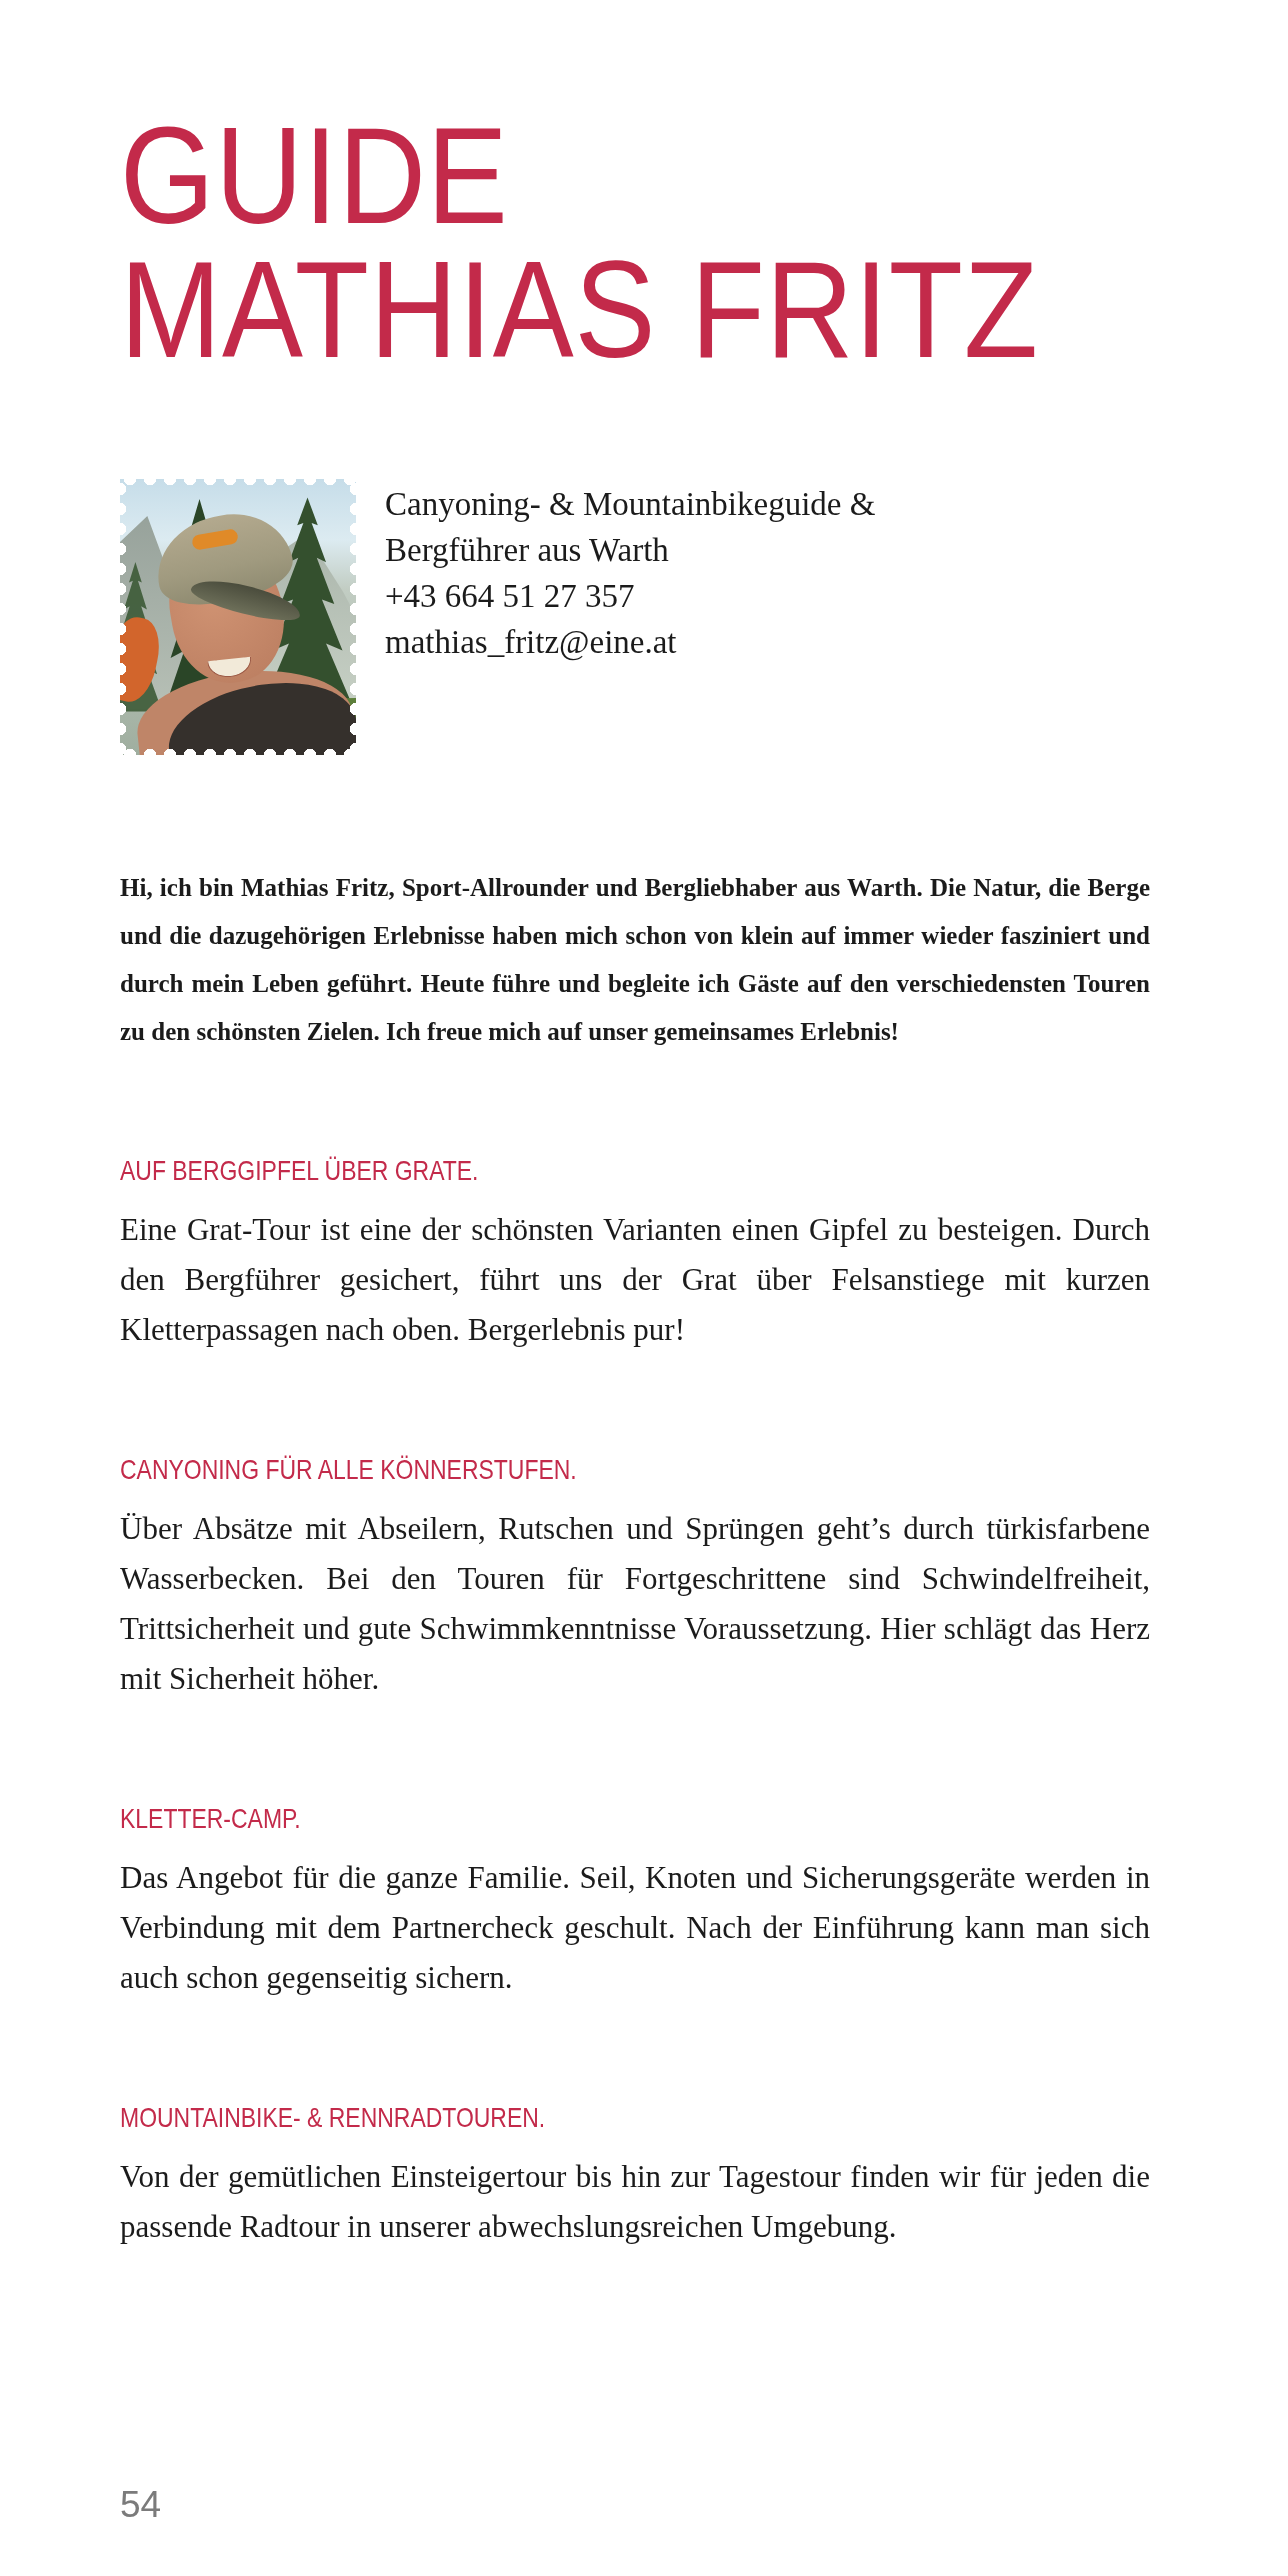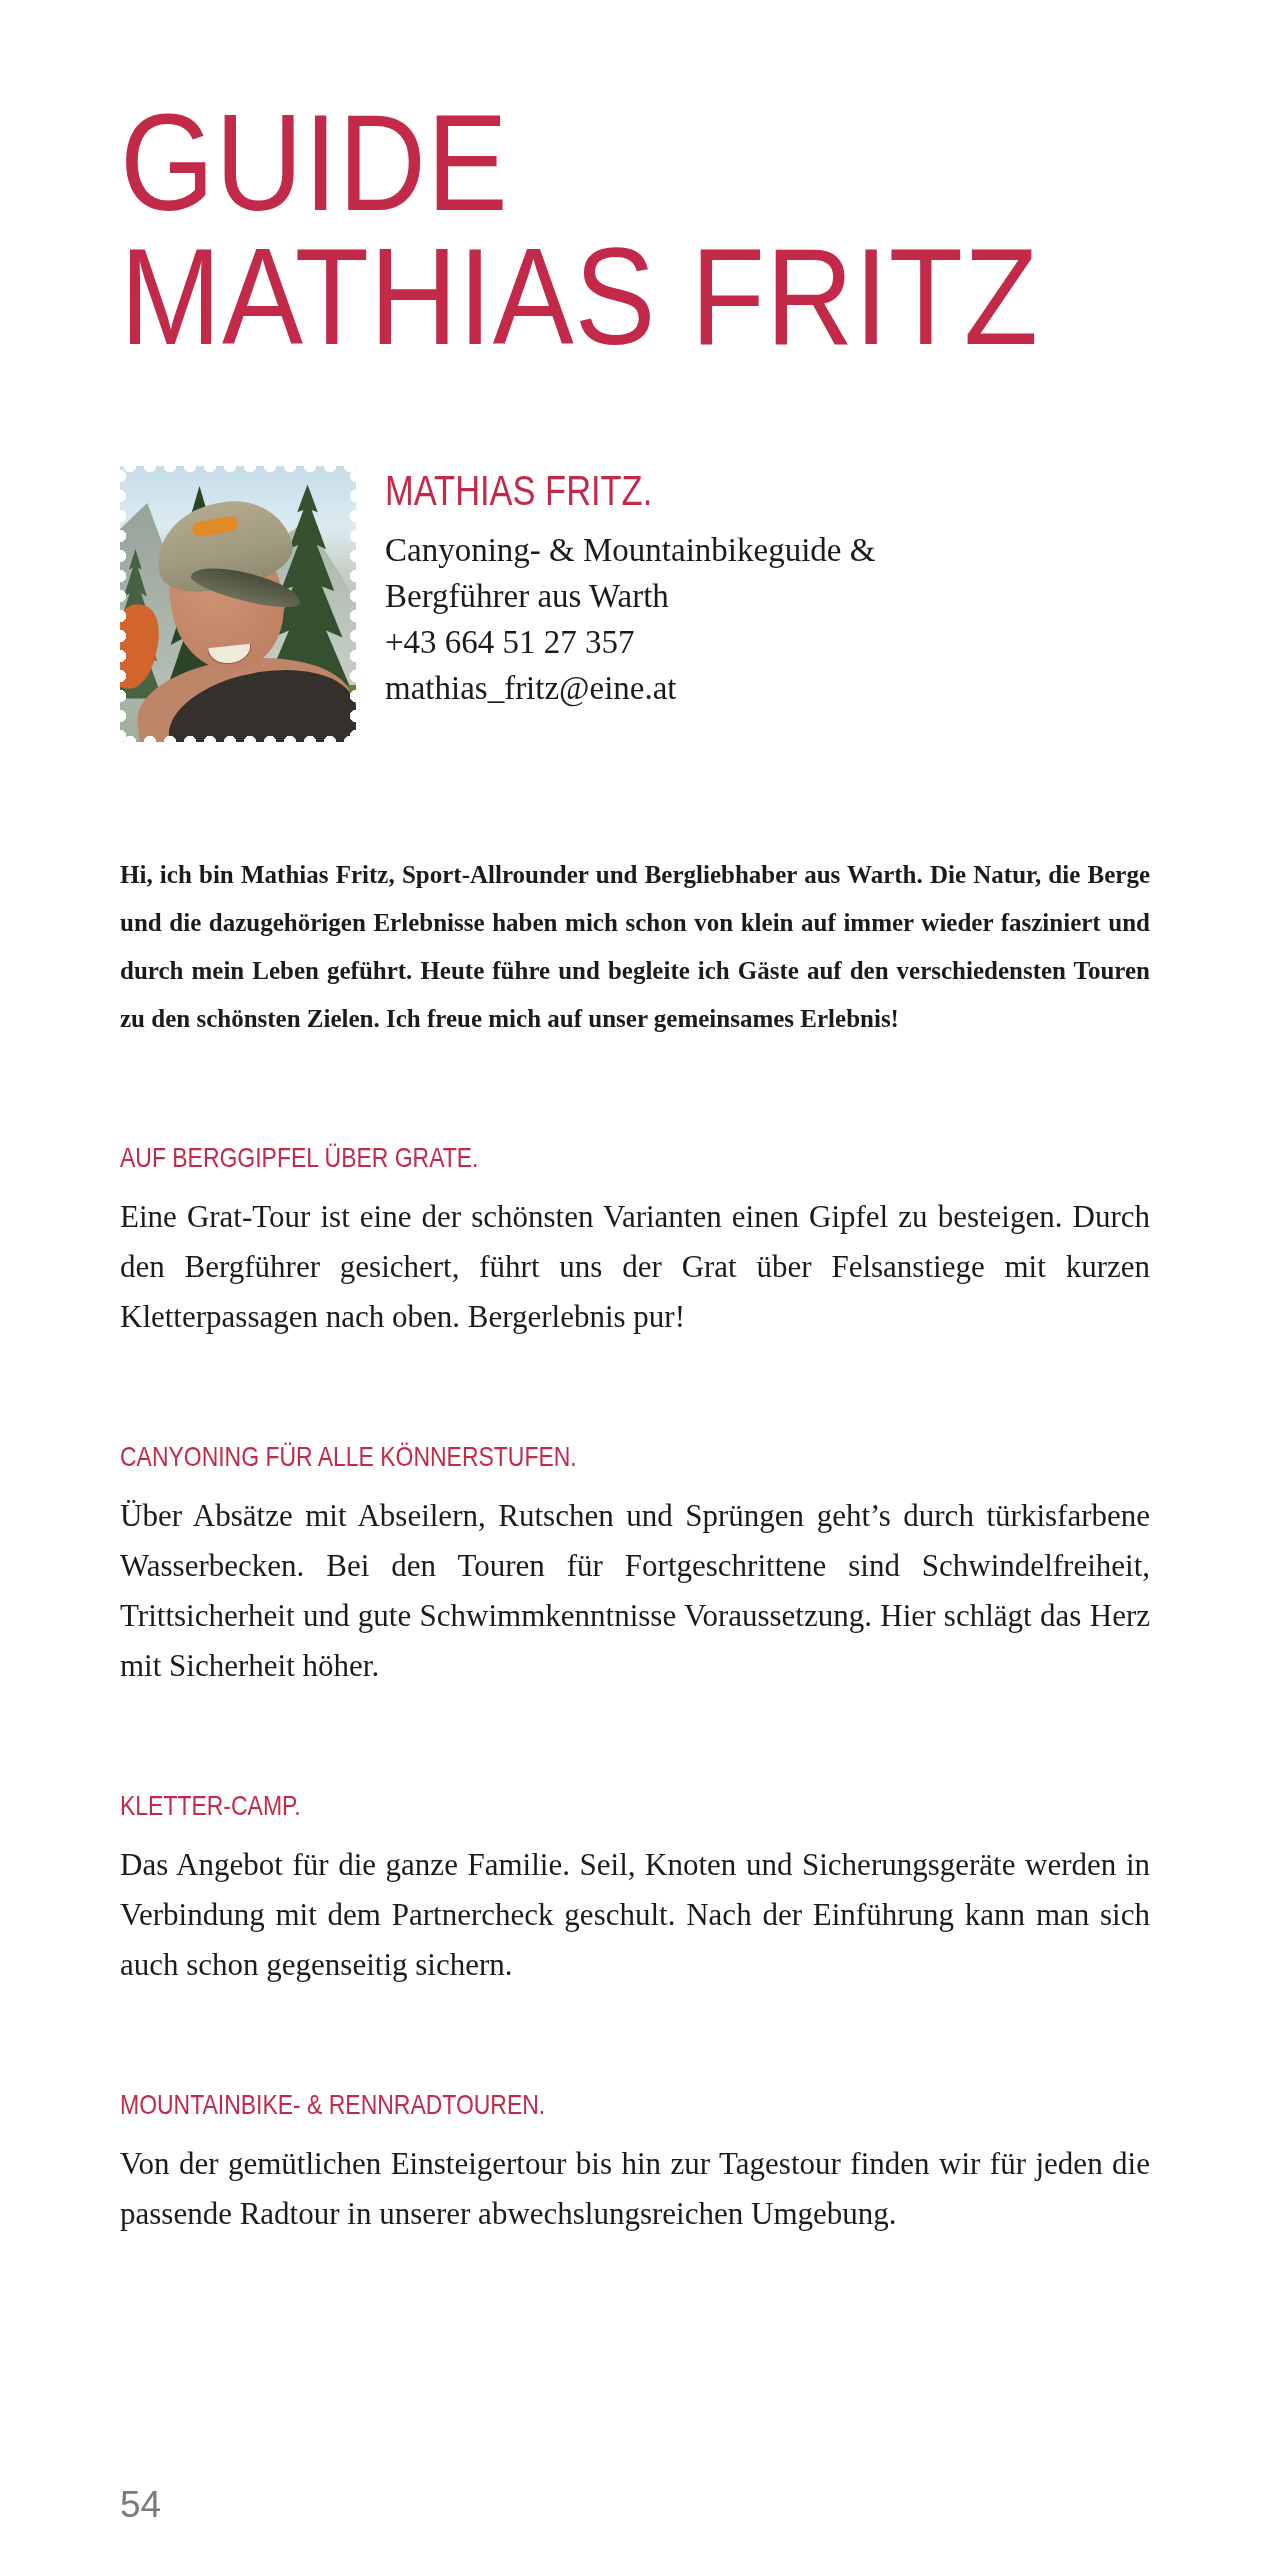--- a/index.html
+++ b/index.html
@@ -5,21 +5,21 @@
   * { margin:0; padding:0; box-sizing:border-box; }
   html, body { background:#ffffff; }
 
   .page {
     position:relative;
     width:1288px; height:2576px;
     background:#ffffff;
     color:#1b1b1b;
     font-family:"Liberation Serif", serif;
     overflow:hidden;
-    padding:3px 138px 0 120px;
+    padding:16px 138px 0 120px;
   }
 
   
   .title {
     margin-top:92px;
     color:#C32A4A;
     font-family:"Liberation Sans", sans-serif;
     font-weight:400;
     font-size:138px;
     line-height:134px;
@@ -149,23 +149,20 @@
       <div class="strap"></div>
       <div class="pack"></div>
       <div class="head"></div>
       <div class="smile"></div>
       <div class="cap"></div>
       <div class="cap-logo"></div>
       <div class="brim"></div>
     </div>
 
     <div class="contact">
-      <div class="contact-name">
-        <span class="condensed">MATHIAS FRITZ.</span>
-      </div>
       <div class="contact-line">Canyoning- &amp; Mountainbikeguide &amp;</div>
       <div class="contact-line">Bergführer aus Warth</div>
       <div class="contact-line">+43 664 51 27 357</div>
       <div class="contact-line">mathias_fritz@eine.at</div>
     </div>
   </div>
 
   <p class="intro">Hi, ich bin Mathias Fritz, Sport-Allrounder und Bergliebhaber aus Warth. Die Natur, die Berge und die dazugehörigen Erlebnisse haben mich schon von klein auf immer wieder fasziniert und durch mein Leben geführt. Heute führe und begleite ich Gäste auf den verschiedensten Touren zu den schönsten Zielen. Ich freue mich auf unser gemeinsames Erlebnis!</p>
 
   <section class="sec">

